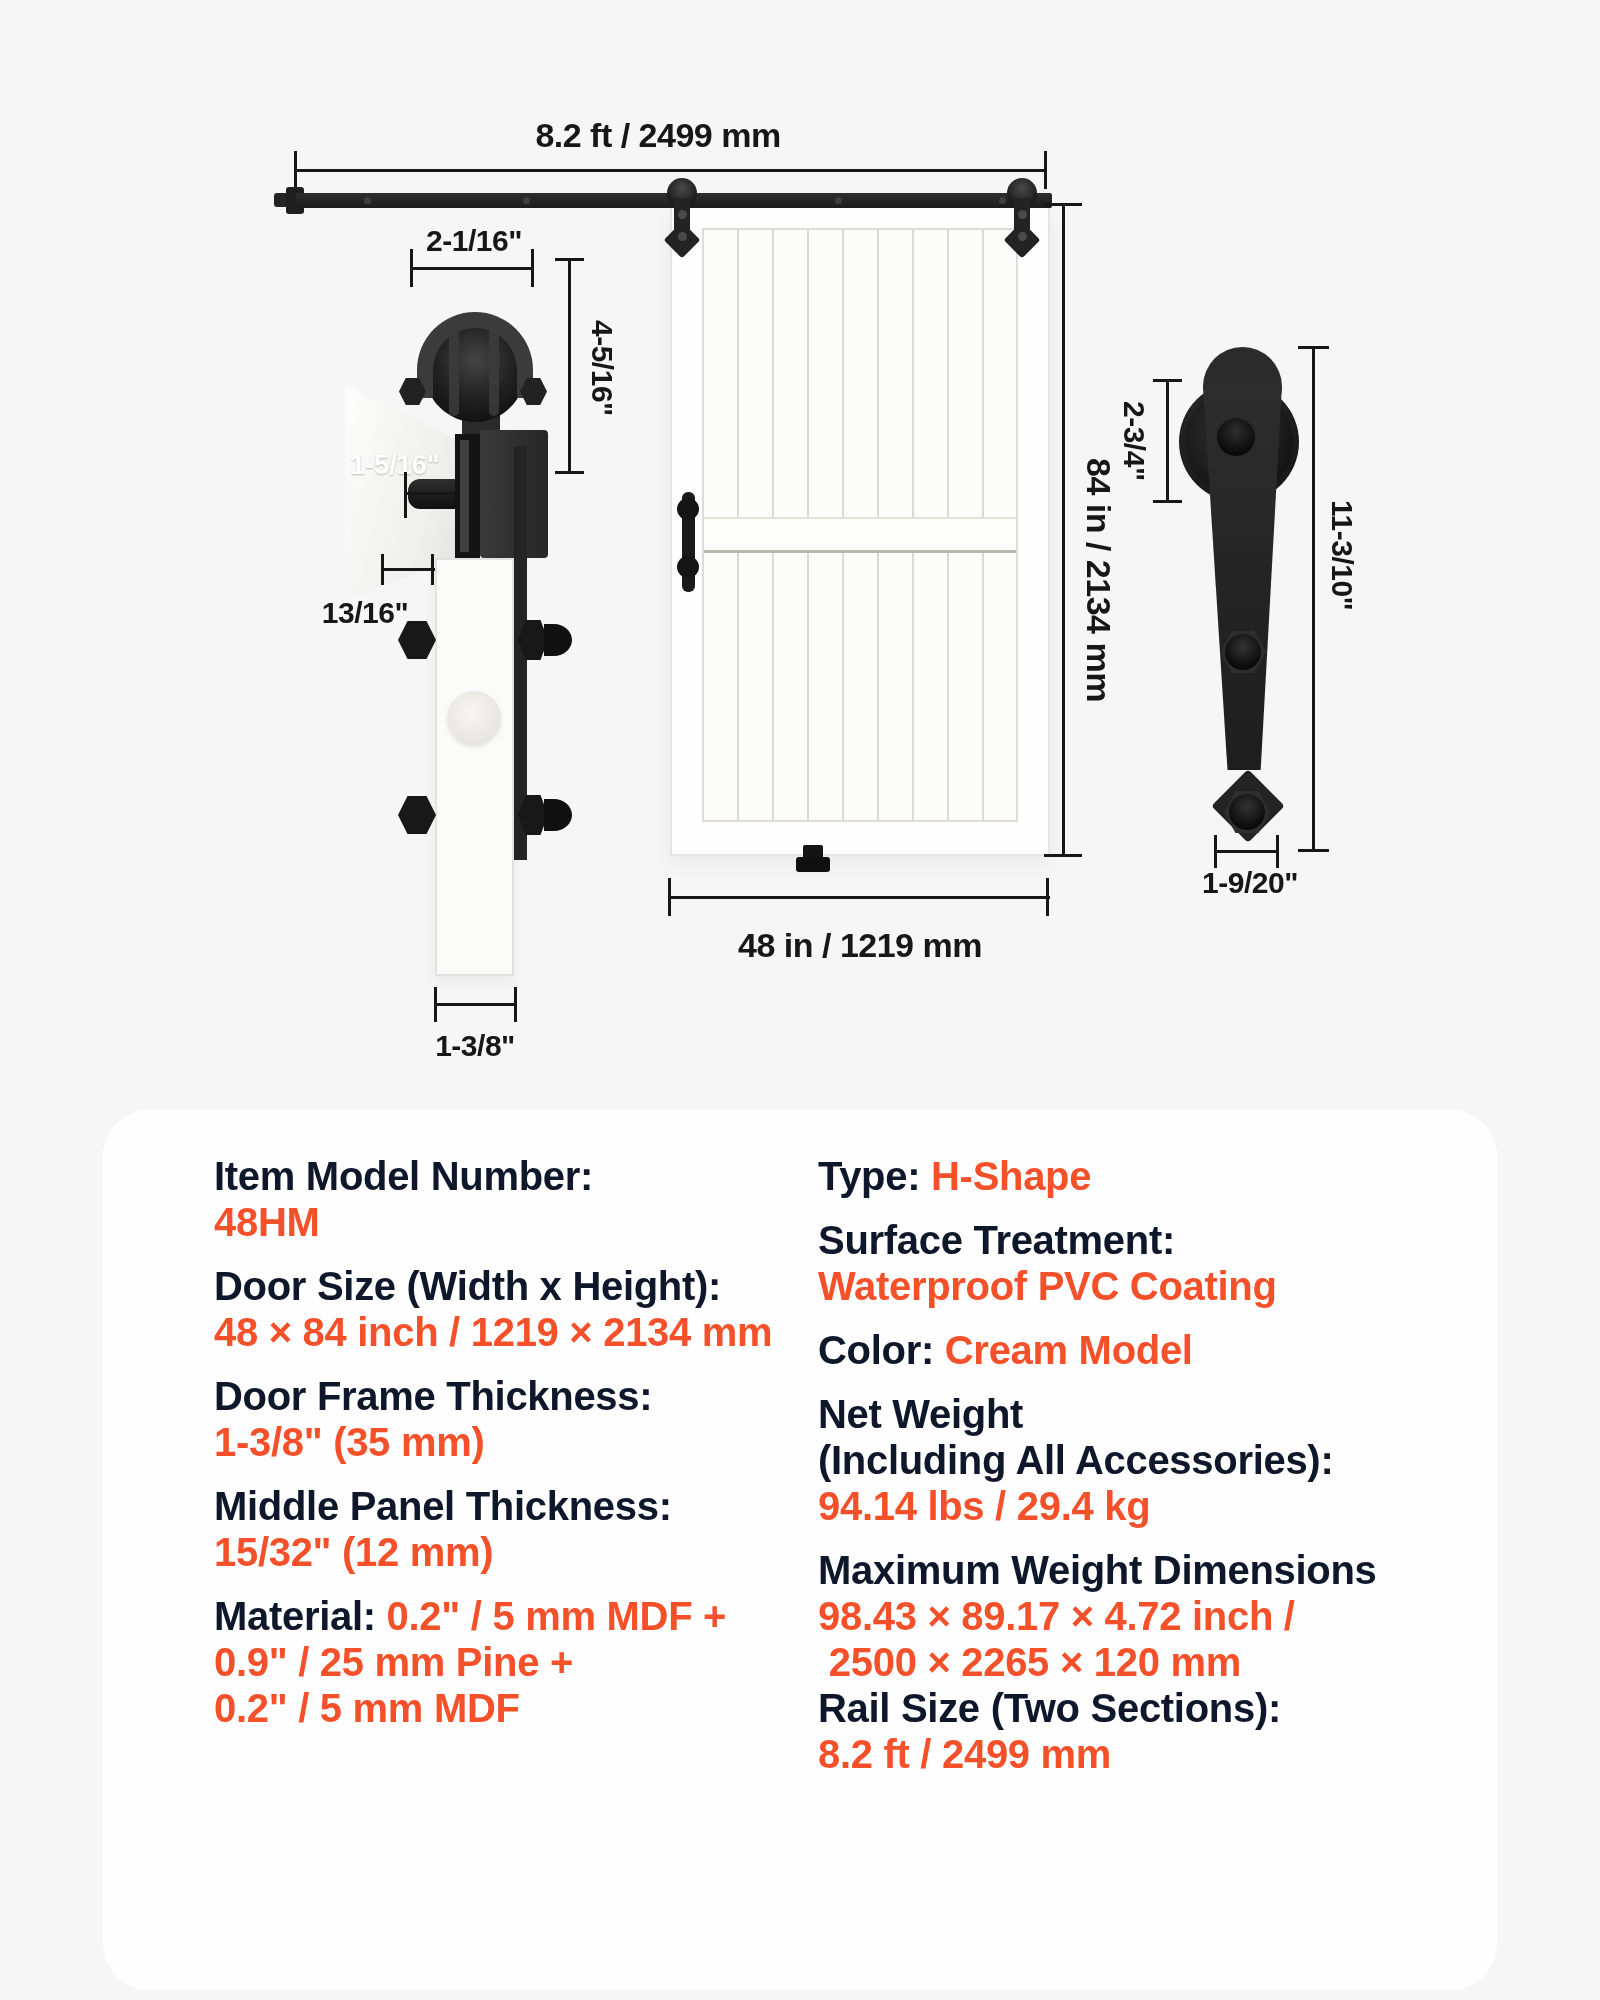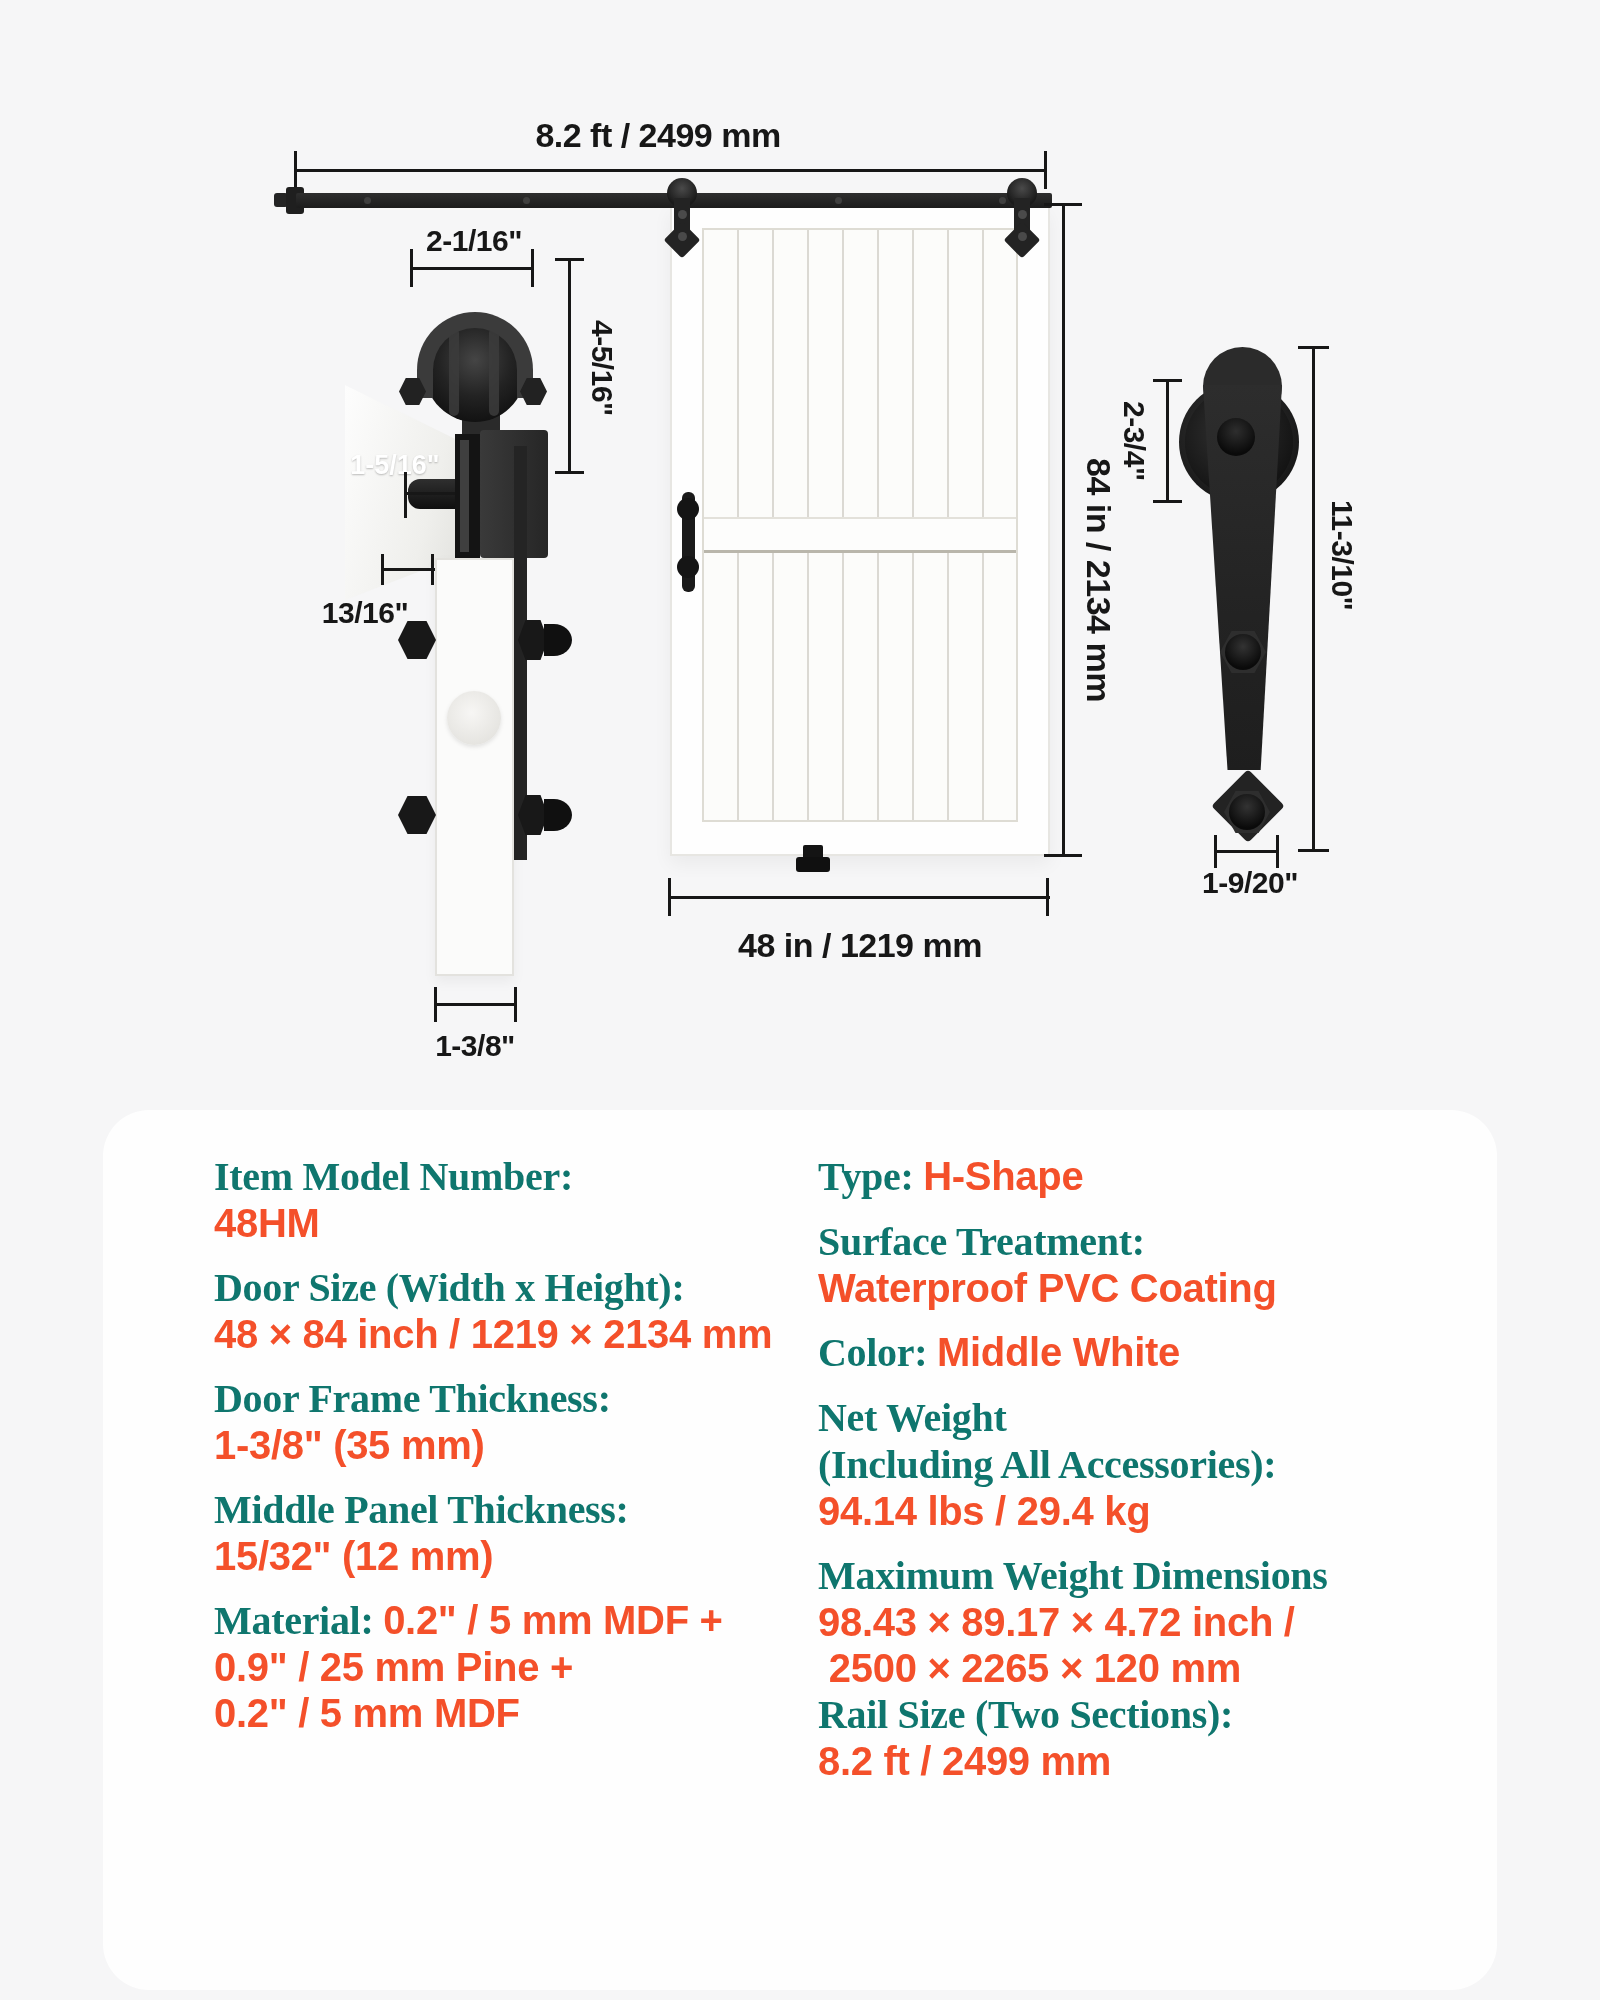--- a/index.html
+++ b/index.html
@@ -47,21 +47,21 @@
   .screw { position:absolute; width:7px; height:7px; border-radius:50%; background:#3f3f3f; }
   .bolt-dot { position:absolute; width:9px; height:9px; border-radius:50%; background:#4a4a4a; }
   
   #spec-panel {
     position:absolute; left:103px; top:1110px; width:1394px; height:880px;
     background:#fefefe; border-radius:46px;
   }
   .spec-col { position:absolute; top:1153px; }
   .spec-line { font-size:40px; line-height:46px; font-weight:700; white-space:pre; letter-spacing:-0.3px; }
   .spec-block + .spec-block { margin-top:18px; }
-  .ink { color:#0f766e;font-family:Liberation Serif, serif; }
+  .ink { color:#0f172a; }
   .accent { color:#f4502a; }
 </style>
 </head>
 <body>
 
 <div id="page">
 
   <div class="dlabel" style="left:458px; top:116px; width:400px;">8.2 ft / 2499 mm</div>
   <div class="dl" style="left:296px; top:169px; width:750px; height:3px;"></div>
   <div class="dl" style="left:294px; top:151px; width:3px; height:38px;"></div>
@@ -222,21 +222,21 @@
     </div>
   <div class="spec-col" style="left:818px;">
       <div class="spec-block">
         <div class="spec-line"><span class="ink">Type: </span><span class="accent">H-Shape</span></div>
       </div>
       <div class="spec-block">
         <div class="spec-line"><span class="ink">Surface Treatment:</span></div>
         <div class="spec-line"><span class="accent">Waterproof PVC Coating</span></div>
       </div>
       <div class="spec-block">
-        <div class="spec-line"><span class="ink">Color: </span><span class="accent">Middle White</span></div>
+        <div class="spec-line"><span class="ink">Color: </span><span class="accent">Cream Model</span></div>
       </div>
       <div class="spec-block">
         <div class="spec-line"><span class="ink">Net Weight</span></div>
         <div class="spec-line"><span class="ink">(Including All Accessories):</span></div>
         <div class="spec-line"><span class="accent">94.14 lbs / 29.4 kg</span></div>
       </div>
       <div class="spec-block">
         <div class="spec-line"><span class="ink">Maximum Weight Dimensions</span></div>
         <div class="spec-line"><span class="accent">98.43 × 89.17 × 4.72 inch /</span></div>
         <div class="spec-line"><span class="accent"> 2500 × 2265 × 120 mm</span></div>

